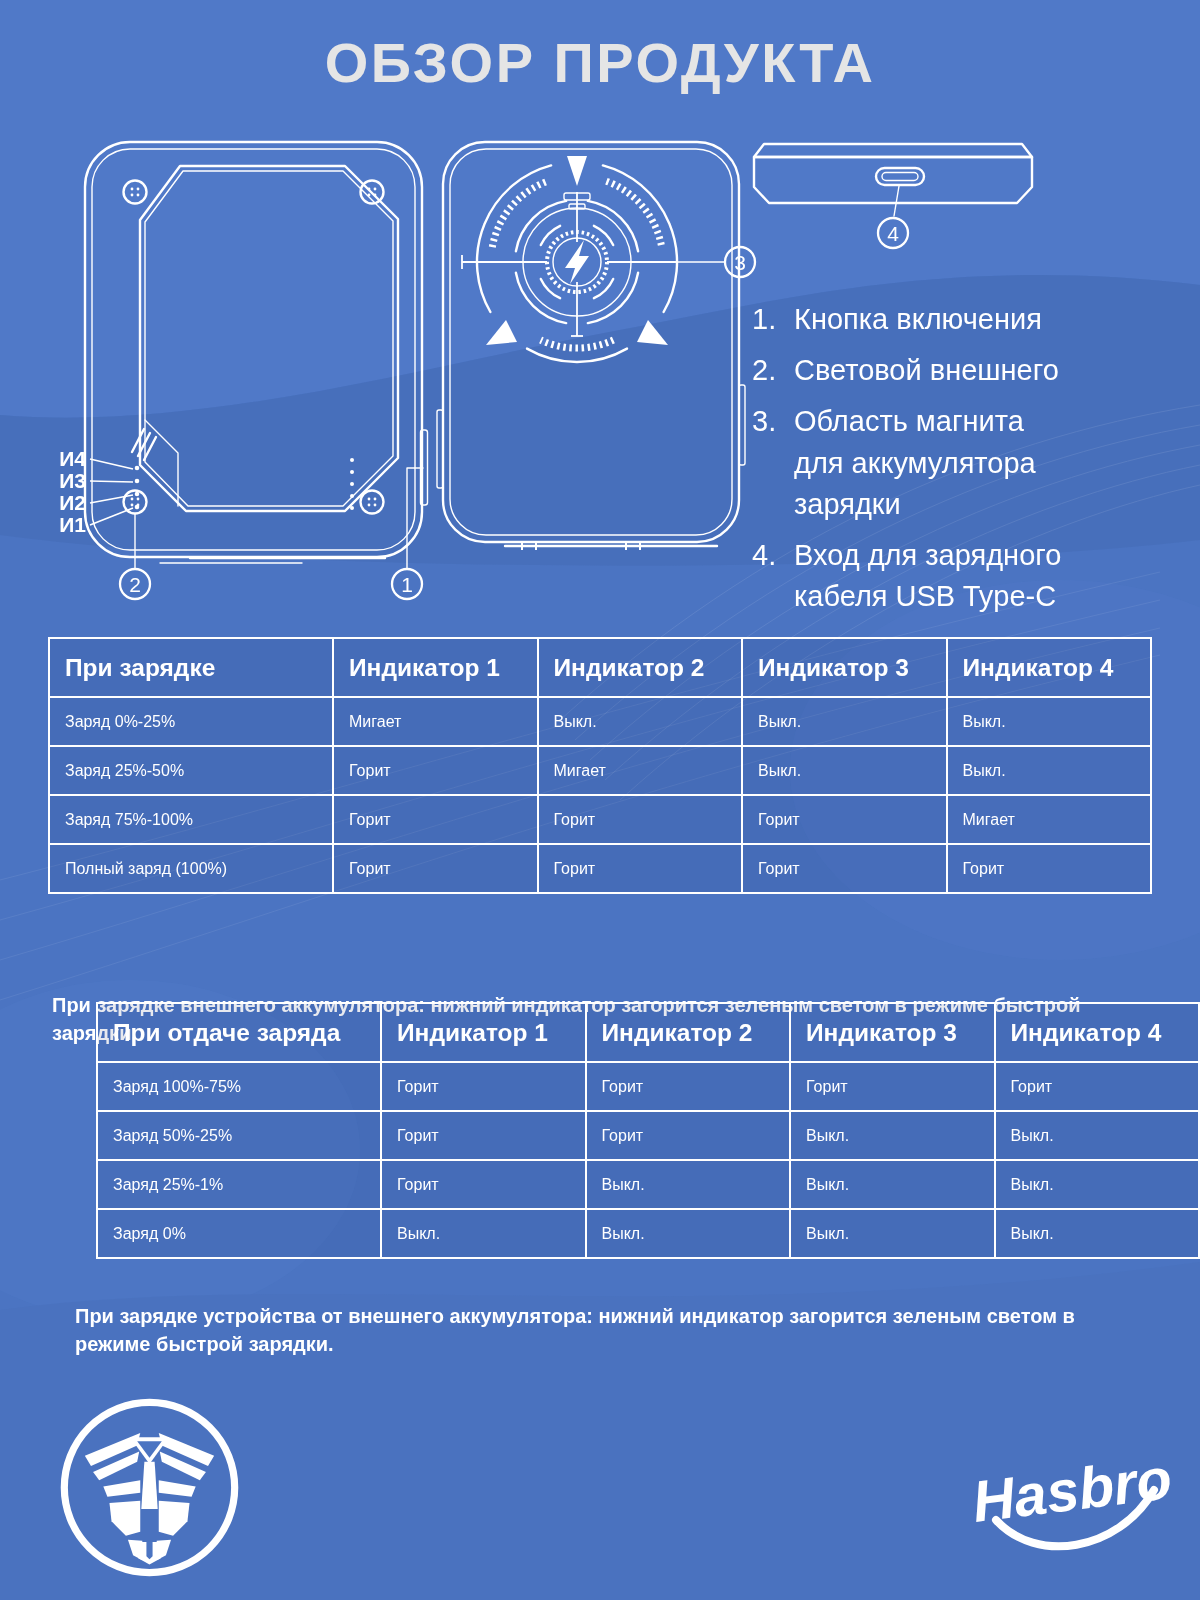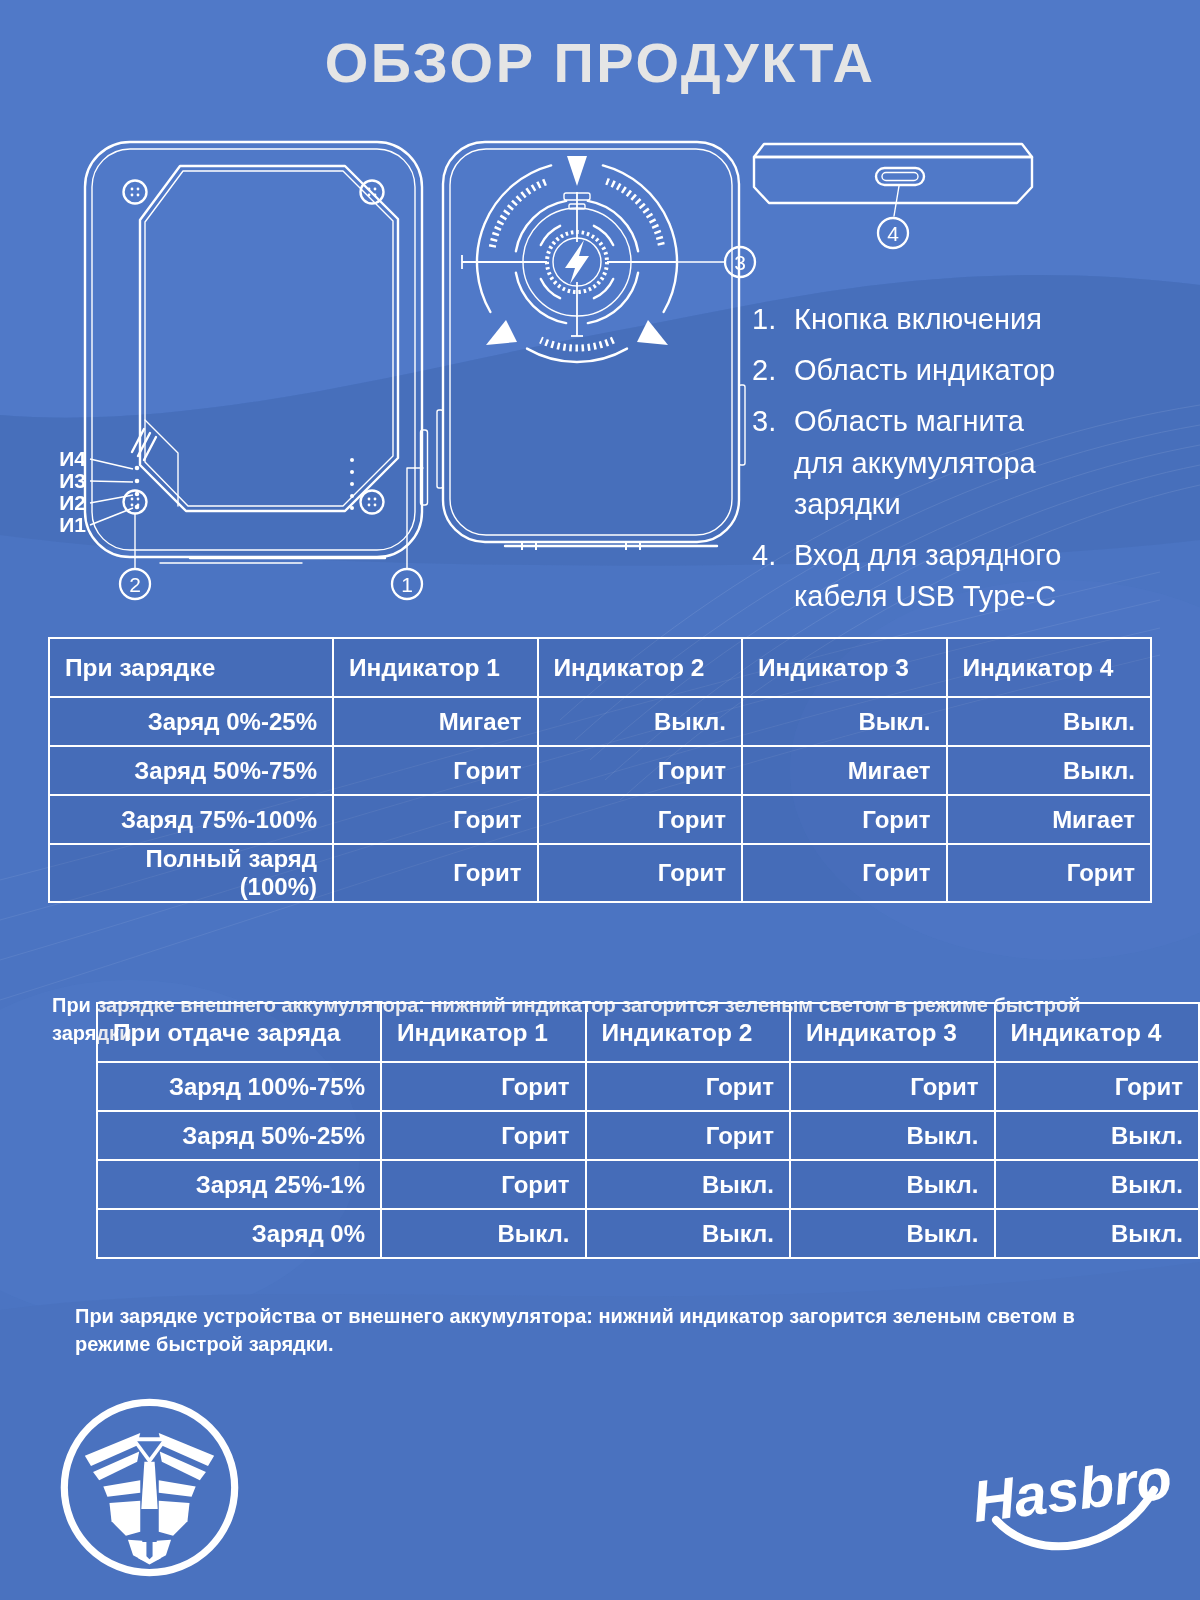--- a/index.html
+++ b/index.html
@@ -20,21 +20,21 @@
   svg text{font-family:"Liberation Sans",sans-serif;}
   .features{position:absolute;left:752px;top:299px;width:390px;}
   .feature{display:flex;margin-bottom:10px;font-size:29px;line-height:1.42;font-weight:400;}
   .feature .num{flex:none;width:42px;}
   .feature .ftext{white-space:pre-line;}
   .tbl{position:absolute;left:48px;width:1104px;border-collapse:collapse;table-layout:fixed;color:#fff;}
   .t1{top:637px;} .t2{top:1002px;margin-left:48px;}
   .tbl th,.tbl td{border:2px solid #fff;padding:0 15px;text-align:left;vertical-align:middle;
                   background:rgba(23,42,96,0.10);overflow:hidden;}
   .tbl th{height:57px;font-size:24.5px;font-weight:bold;}
-  .tbl td{height:47px;font-size:24px;font-weight:700;text-align:right;}
+  .tbl td{height:47px;font-size:16px;font-weight:400;}
   col.c0{width:284px;}
   .fn{position:absolute;left:52px;margin:0;color:#fff;font-weight:bold;font-size:20px;line-height:1.4;}
   .fn1{top:991px;width:1100px;}
   .fn2{top:1302px;width:1015px;margin-left:23px;}
   .autobot{position:absolute;left:52px;top:1390px;}
   .hasbro{position:absolute;left:966px;top:1438px;}
   .hasbro-text{fill:#fff;font-size:58px;font-weight:bold;font-style:italic;text-anchor:middle;}
 </style>
 </head>
 <body>
@@ -221,21 +221,21 @@
     </g>
   </svg>
 
   <div class="features">
     <div class="feature">
       <span class="num">1.</span>
       <span class="ftext">Кнопка включения</span>
     </div>
     <div class="feature">
       <span class="num">2.</span>
-      <span class="ftext">Область индикатор</span>
+      <span class="ftext">Световой внешнего</span>
     </div>
     <div class="feature">
       <span class="num">3.</span>
       <span class="ftext">Область магнита
 для аккумулятора
 зарядки</span>
     </div>
     <div class="feature">
       <span class="num">4.</span>
       <span class="ftext">Вход для зарядного
@@ -262,24 +262,24 @@
     </thead>
     <tbody>
         <tr>
           <td>Заряд 0%-25%</td>
           <td>Мигает</td>
           <td>Выкл.</td>
           <td>Выкл.</td>
           <td>Выкл.</td>
         </tr>
         <tr>
-          <td>Заряд 50%-75%</td>
-          <td>Горит</td>
+          <td>Заряд 25%-50%</td>
           <td>Горит</td>
           <td>Мигает</td>
+          <td>Выкл.</td>
           <td>Выкл.</td>
         </tr>
         <tr>
           <td>Заряд 75%-100%</td>
           <td>Горит</td>
           <td>Горит</td>
           <td>Горит</td>
           <td>Мигает</td>
         </tr>
         <tr>

